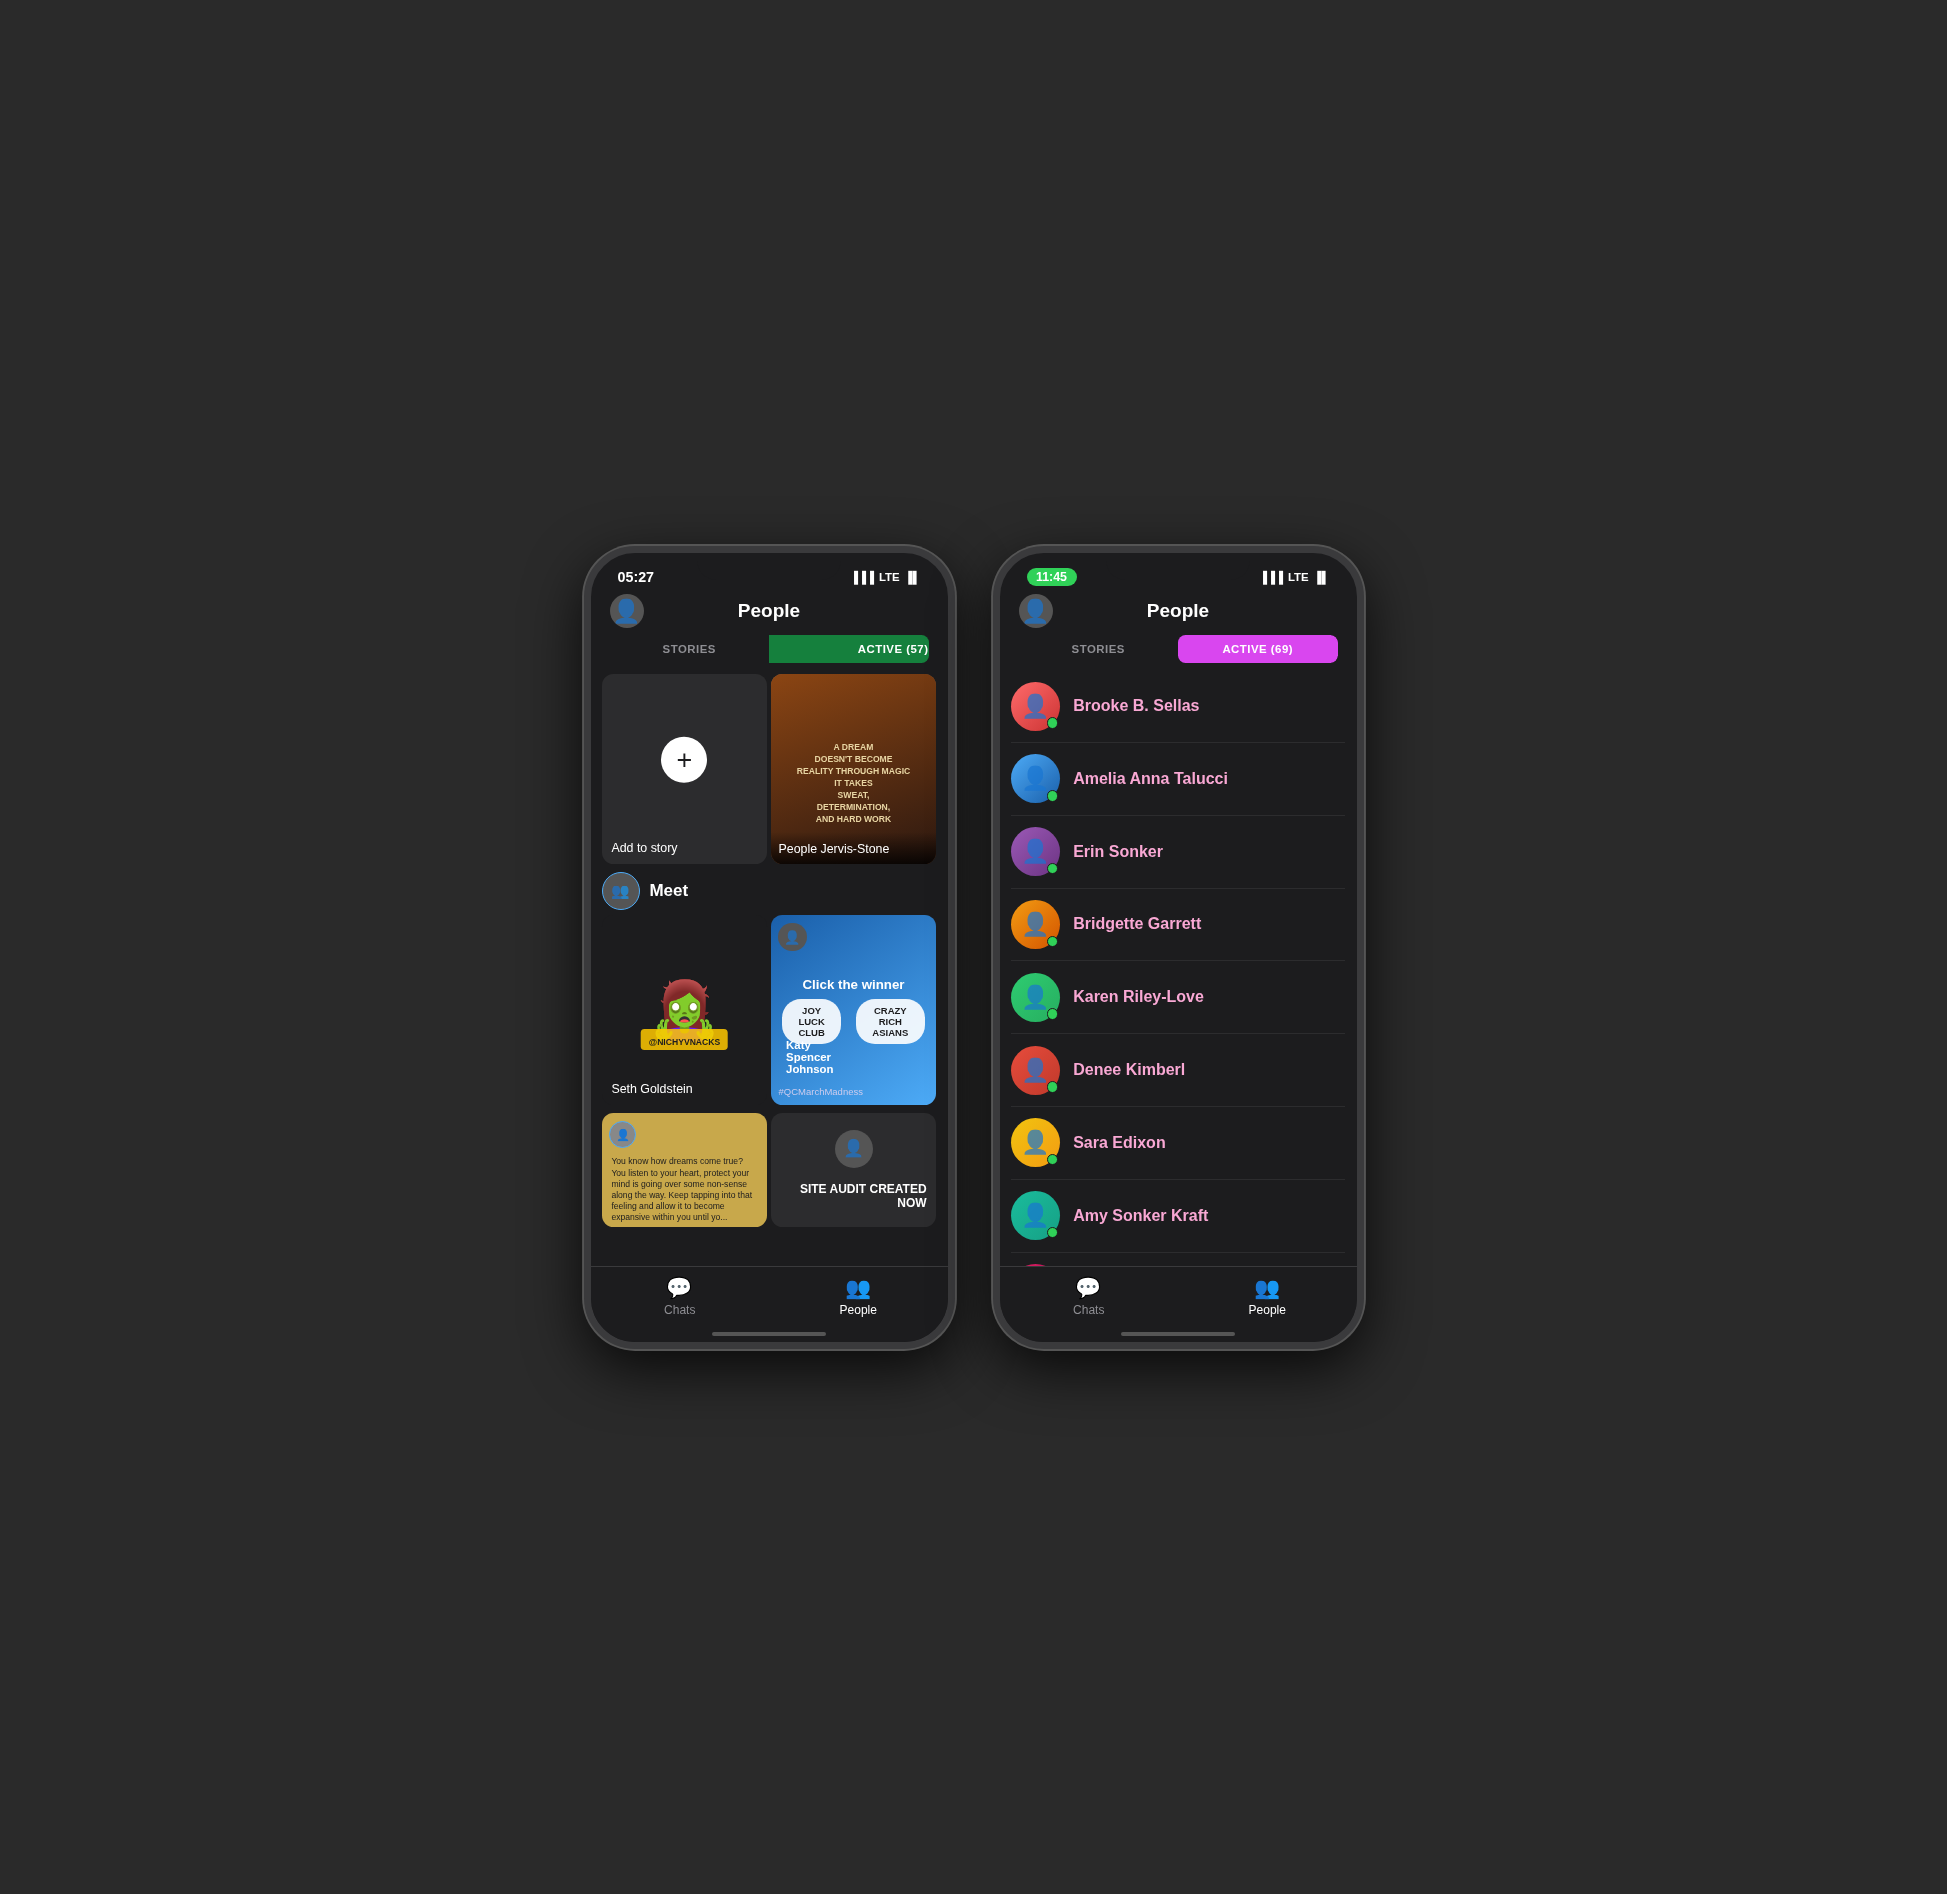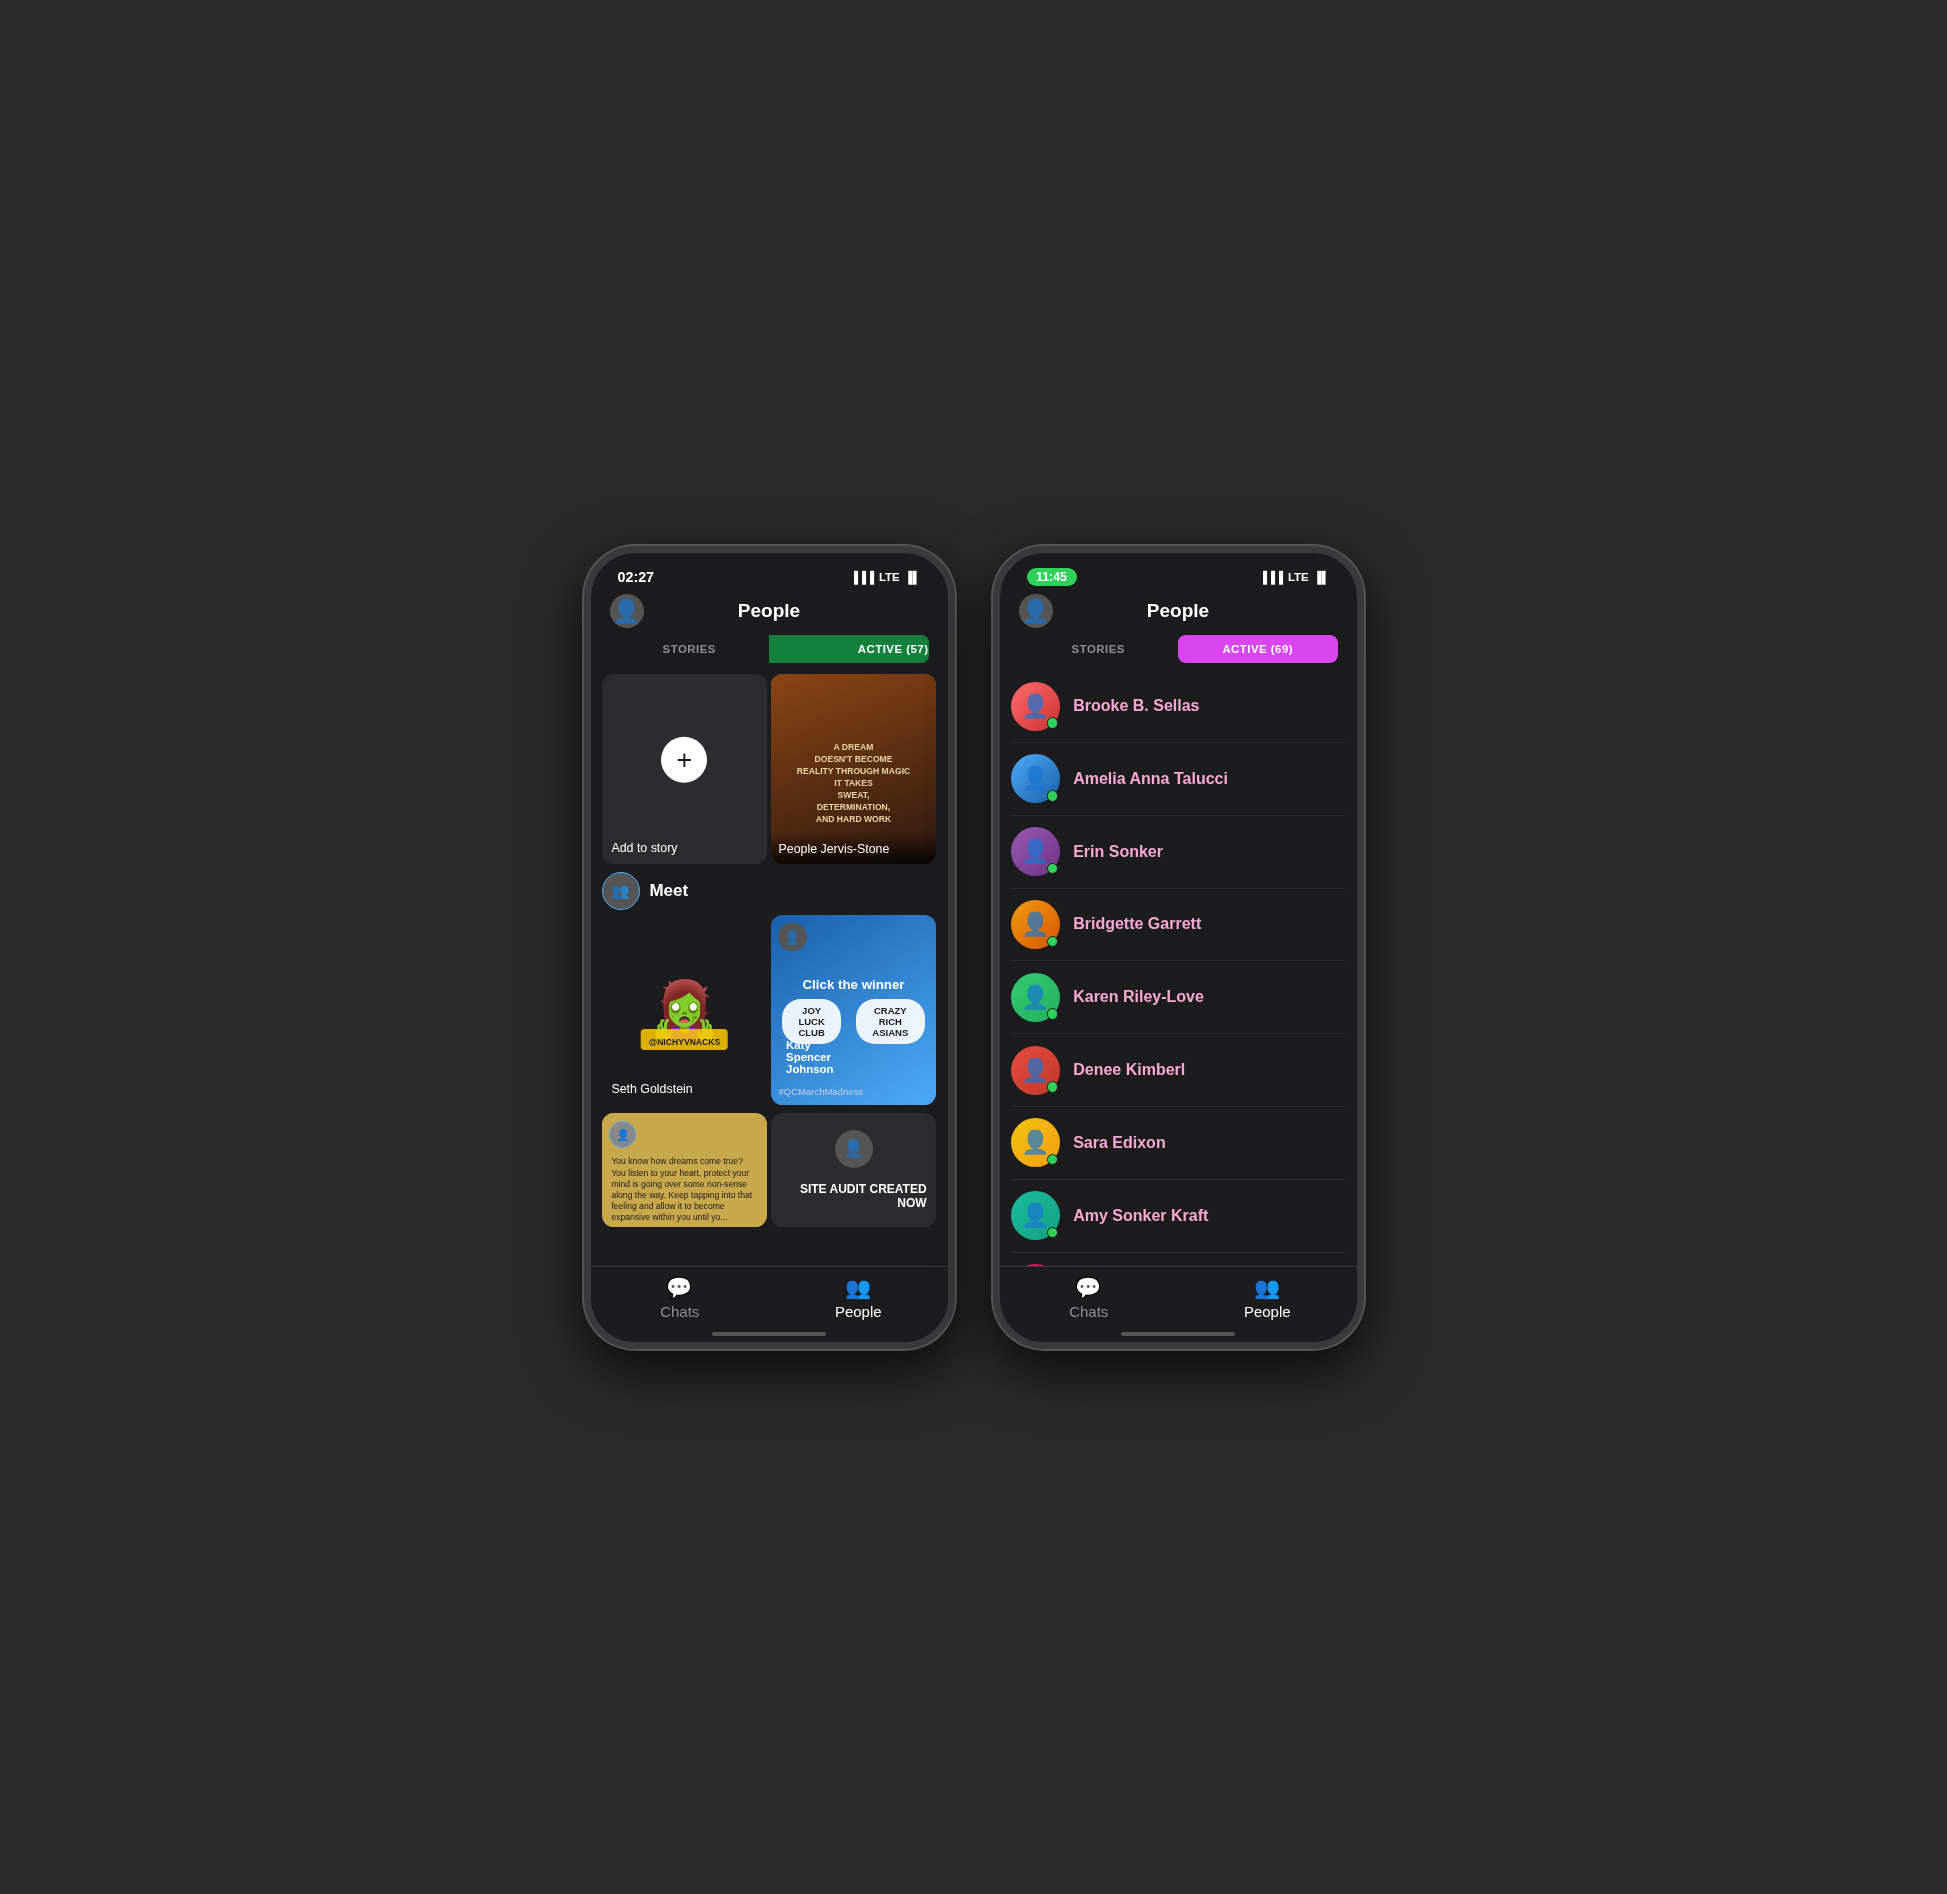--- a/index.html
+++ b/index.html
@@ -356,21 +356,21 @@
     .nav-tab-icon {
       font-size: 21px;
       color: #8e8e93;
     }
 
     .nav-tab-icon.active {
       color: white;
     }
 
     .nav-tab-label {
-      font-size: 15px;
+      font-size: 12px;
       color: #8e8e93;
     }
 
     .nav-tab-label.active {
       color: white;
     }
 
     .home-indicator {
       position: absolute;
       bottom: 5.7px;
@@ -460,21 +460,21 @@
     }
 
   </style>
 </head>
 <body>
 
 <div class="phone">
   <div class="notch"></div>
 
   <div class="status-bar">
-    <span class="status-time">02:27</span>
+    <span class="status-time">05:27</span>
     <div class="status-icons">
       <span>▐▐▐</span>
       <span>LTE</span>
       <span>▐▌</span>
     </div>
   </div>
 
   <div class="nav-header">
     <div class="nav-avatar">
       <div class="human-silhouette">👤</div>

